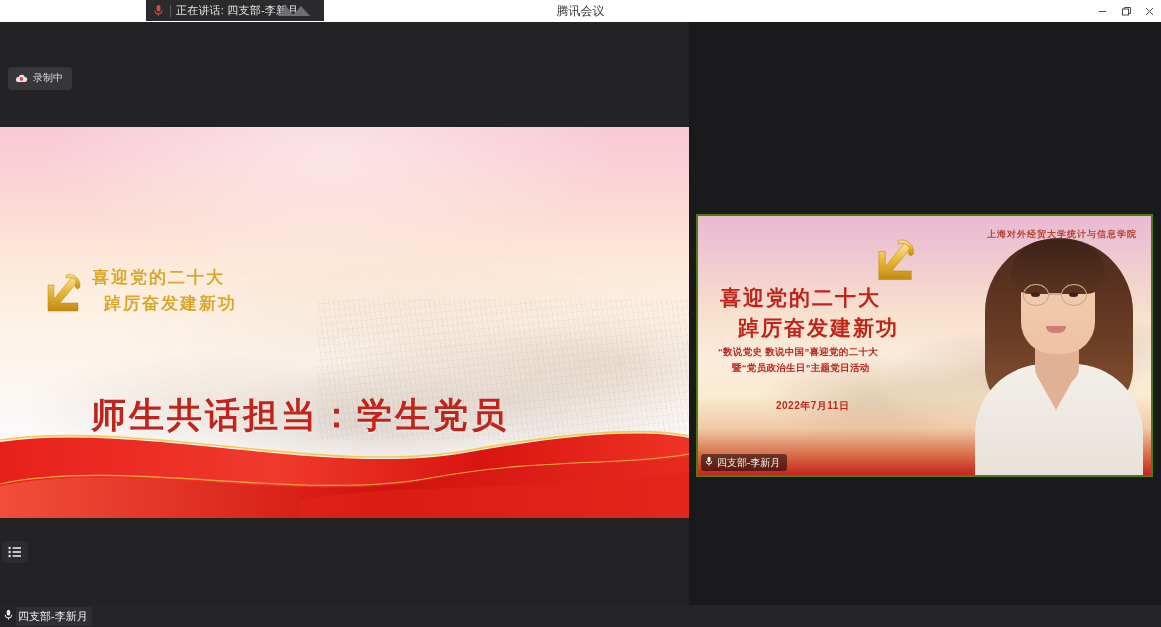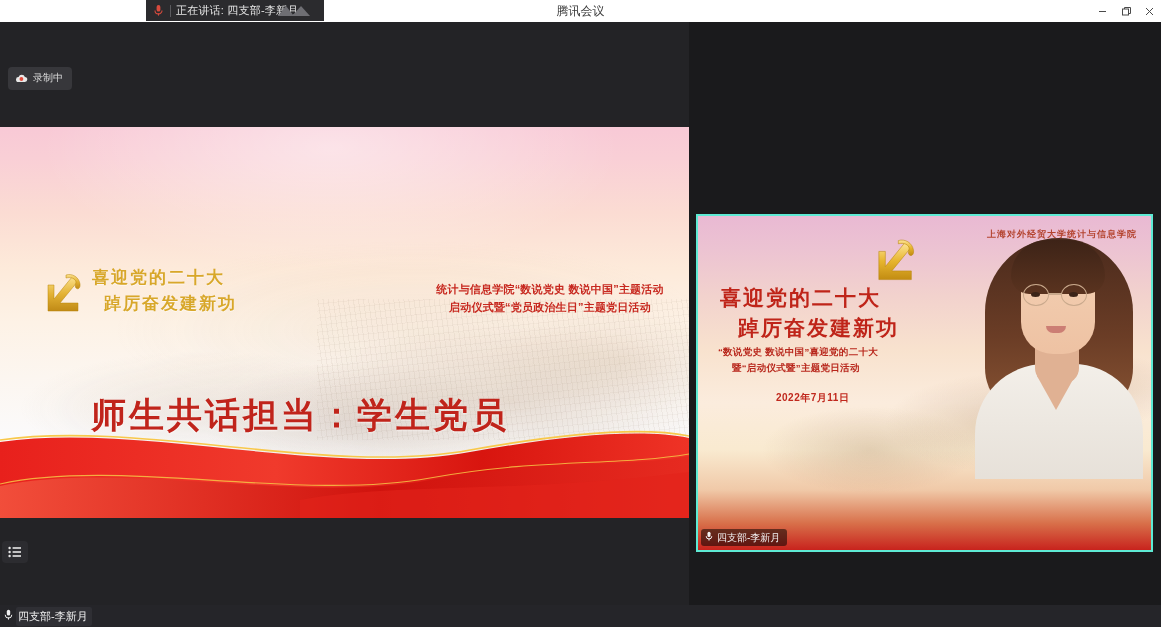--- a/index.html
+++ b/index.html
@@ -91,22 +91,22 @@
 
   .ribbon { position:absolute; left:0; bottom:0; width:689px; height:110px; }
   .ribbon svg { display:block; width:100%; height:100%; }
 
   
   .slide-menu-btn { position:absolute; left:2px; top:519px; width:26px; height:22px;
     background:#2c2c30; border-radius:4px; display:flex; align-items:center;
     justify-content:center; }
 
   
-  .tile { position:absolute; left:696px; top:192px; width:457px; height:338px;
-    border:2px solid #5eead4; background:#000; overflow:hidden; }
+  .tile { position:absolute; left:696px; top:192px; width:457px; height:263px;
+    border:2px solid #4d7c0f; background:#000; overflow:hidden; }
   .tile-inner { position:absolute; left:0; top:0; width:100%; height:100%;
     overflow:hidden;
     background:
       linear-gradient(to bottom,
         #e9b9d3 0%, #ecc3d2 10%, #f2d2cd 24%, #f8e2ce 40%,
         #fbecdd 56%, #f9ead0 70%, #f0c9a8 82%, #d8704a 92%, #c8231d 100%); }
   .tile-tex { position:absolute; left:0; top:0; width:100%; height:100%;
     background:
       radial-gradient(ellipse 180px 70px at 70% 62%, rgba(170,140,110,.30), transparent 72%),
       radial-gradient(ellipse 150px 60px at 38% 70%, rgba(160,130,104,.24), transparent 72%),
@@ -118,21 +118,21 @@
   .tile-emblem { position:absolute; left:170px; top:18px; }
   .tile-l1, .tile-l2 { position:absolute;
     font-family:"DejaVu Serif","Liberation Serif",serif; font-weight:bold;
     color:#bf2419; white-space:nowrap; letter-spacing:2px; }
   .tile-l1 { left:22px; top:68px; font-size:21px; }
   .tile-l2 { left:40px; top:98px; font-size:21px; }
   .tile-s1, .tile-s2 { position:absolute; font-size:9.5px; font-weight:bold;
     color:#b8271c; white-space:nowrap; letter-spacing:.3px; }
   .tile-s1 { left:20px; top:130px; }
   .tile-s2 { left:34px; top:146px; }
-  .tile-date { position:absolute; left:78px; top:175px; font-size:10px;
+  .tile-date { position:absolute; left:78px; top:183px; font-size:10px;
     font-weight:bold; color:#c0281d; letter-spacing:.5px; }
 
   
   .person { position:absolute; right:0; top:0; width:200px; height:263px;
     overflow:hidden; }
   .p-body { position:absolute; left:24px; top:148px; width:168px; height:120px;
     background:linear-gradient(to bottom,#f3efe9,#e6e0d8); border-radius:70px 70px 0 0; }
   .p-neck { position:absolute; left:84px; top:128px; width:44px; height:40px;
     background:#e0b193; border-radius:0 0 16px 16px; }
   .p-hairback { position:absolute; left:34px; top:22px; width:148px; height:180px;
@@ -248,24 +248,20 @@
             <g fill="url(#gold1)" stroke="#b8860b" stroke-width=".5">
               <path d="M10 42 L10 16 L16 16 L16 30 L34 8 L40 12 L22 34 L40 34 L40 42 Z"></path>
               <path d="M28 6 C34 4 41 8 42 15 C42.6 19 40 21 38 19 C36.4 17.4 38 15 38 13 C37.6 10 33.6 7.6 28 9 Z"></path>
             </g>
           </svg>
         </div>
         <div class="slide-logo-l1">喜迎党的二十大</div>
         <div class="slide-logo-l2">踔厉奋发建新功</div>
       </div>
 
-      <div class="slide-head">
-        <div>统计与信息学院“数说党史 数说中国”主题活动</div>
-        <div>启动仪式暨“党员政治生日”主题党日活动</div>
-      </div>
 
       <div class="slide-title">师生共话担当：学生党员</div>
       <div class="slide-sub">李新月  统计与信息学院研究生党员</div>
 
       <div class="ribbon">
         <svg viewBox="0 0 689 110" preserveAspectRatio="none">
           <defs>
             <linearGradient id="r1" x1="0" y1="0" x2="1" y2="0">
               <stop offset="0%" stop-color="#e8201c"></stop>
                 <stop offset="40%" stop-color="#f03a2c"></stop>
@@ -331,21 +327,21 @@
             <g fill="url(#gold2)" stroke="#b8860b" stroke-width=".5">
               <path d="M10 42 L10 16 L16 16 L16 30 L34 8 L40 12 L22 34 L40 34 L40 42 Z"></path>
               <path d="M28 6 C34 4 41 8 42 15 C42.6 19 40 21 38 19 C36.4 17.4 38 15 38 13 C37.6 10 33.6 7.6 28 9 Z"></path>
             </g>
           </svg>
         </div>
 
         <div class="tile-l1">喜迎党的二十大</div>
         <div class="tile-l2">踔厉奋发建新功</div>
         <div class="tile-s1">“数说党史 数说中国”喜迎党的二十大</div>
-        <div class="tile-s2">暨“启动仪式暨”主题党日活动</div>
+        <div class="tile-s2">暨“党员政治生日”主题党日活动</div>
         <div class="tile-date">2022年7月11日</div>
       </div>
 
       <div class="tile-name">
         <span>
           <svg width="8" height="11" viewBox="0 0 8 11">
             <rect x="2.5" y="0.8" width="3" height="5.2" rx="1.5" fill="#f2f2f2"></rect>
             <path d="M1.2 5.2a2.8 2.8 0 0 0 5.6 0" fill="none" stroke="#f2f2f2" stroke-width="1"></path>
             <line x1="4" y1="7.6" x2="4" y2="9.6" stroke="#f2f2f2" stroke-width="1"></line>
           </svg>

